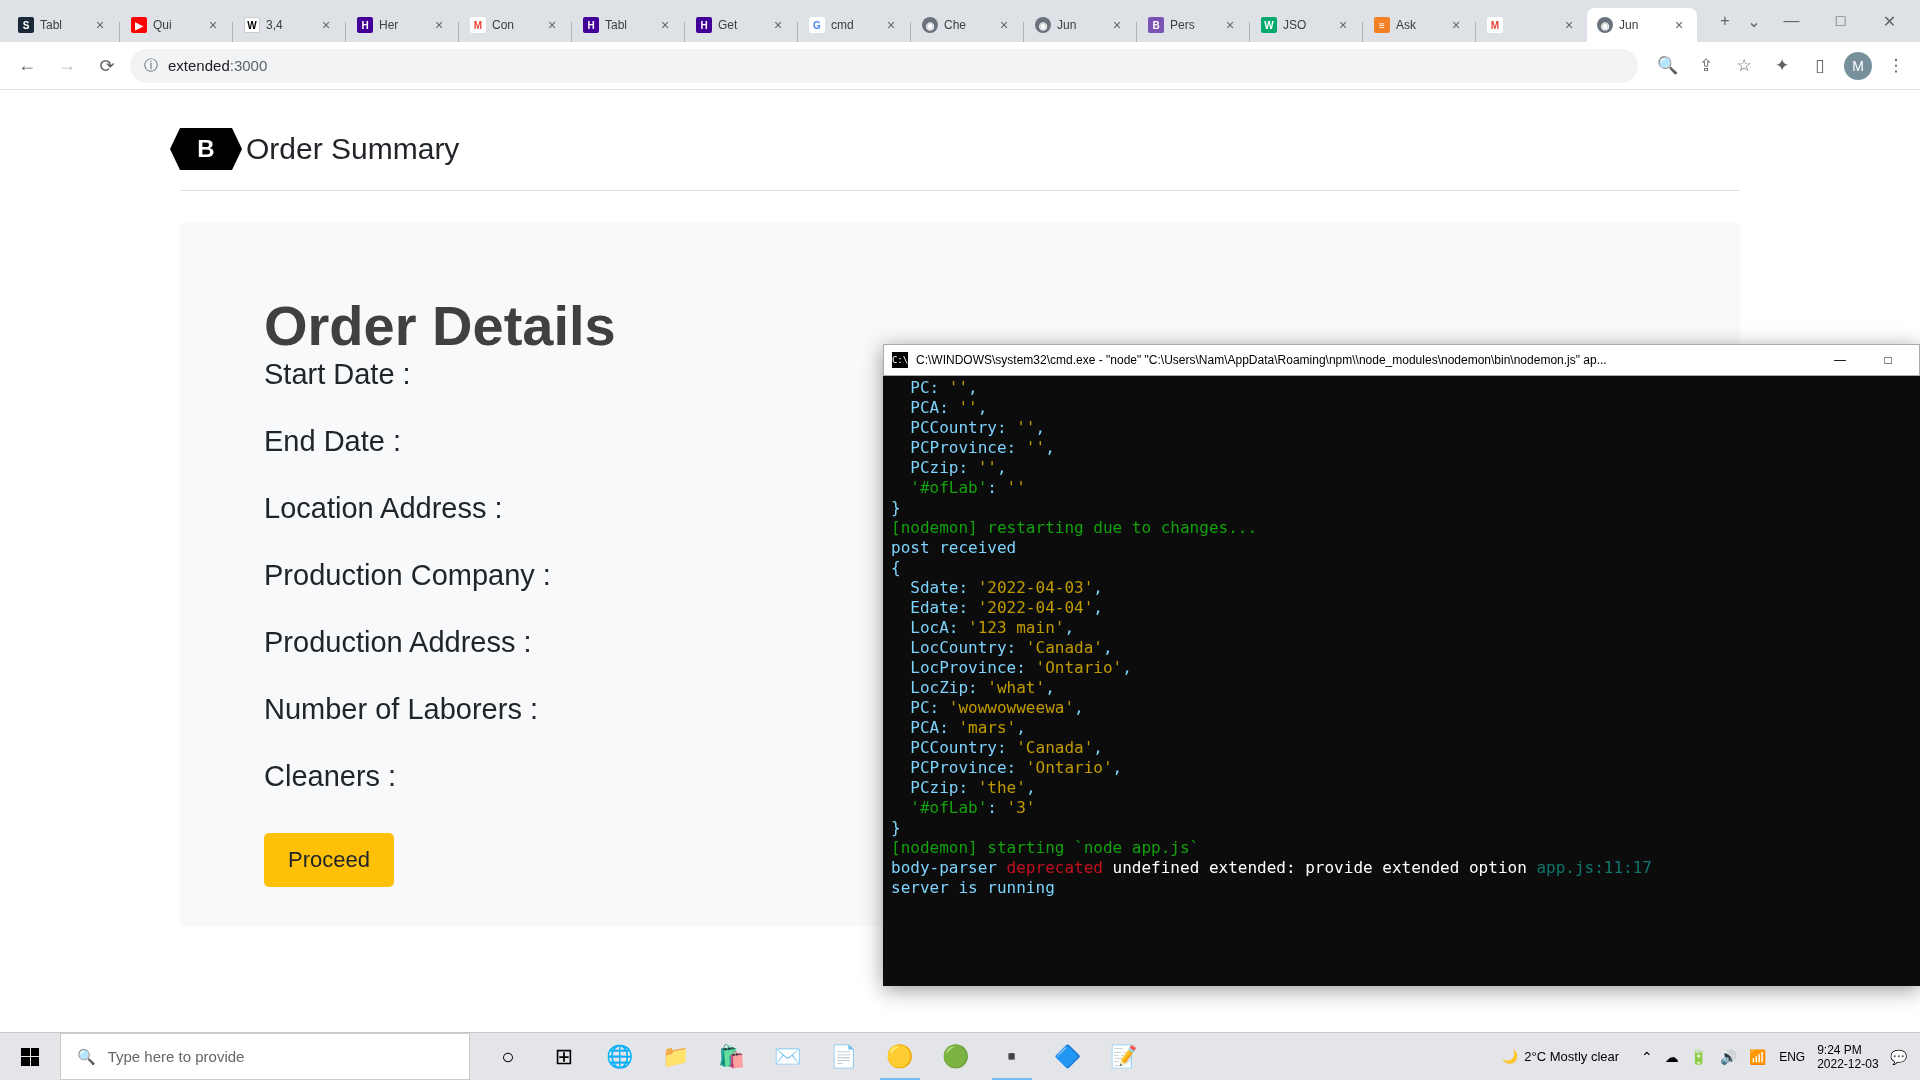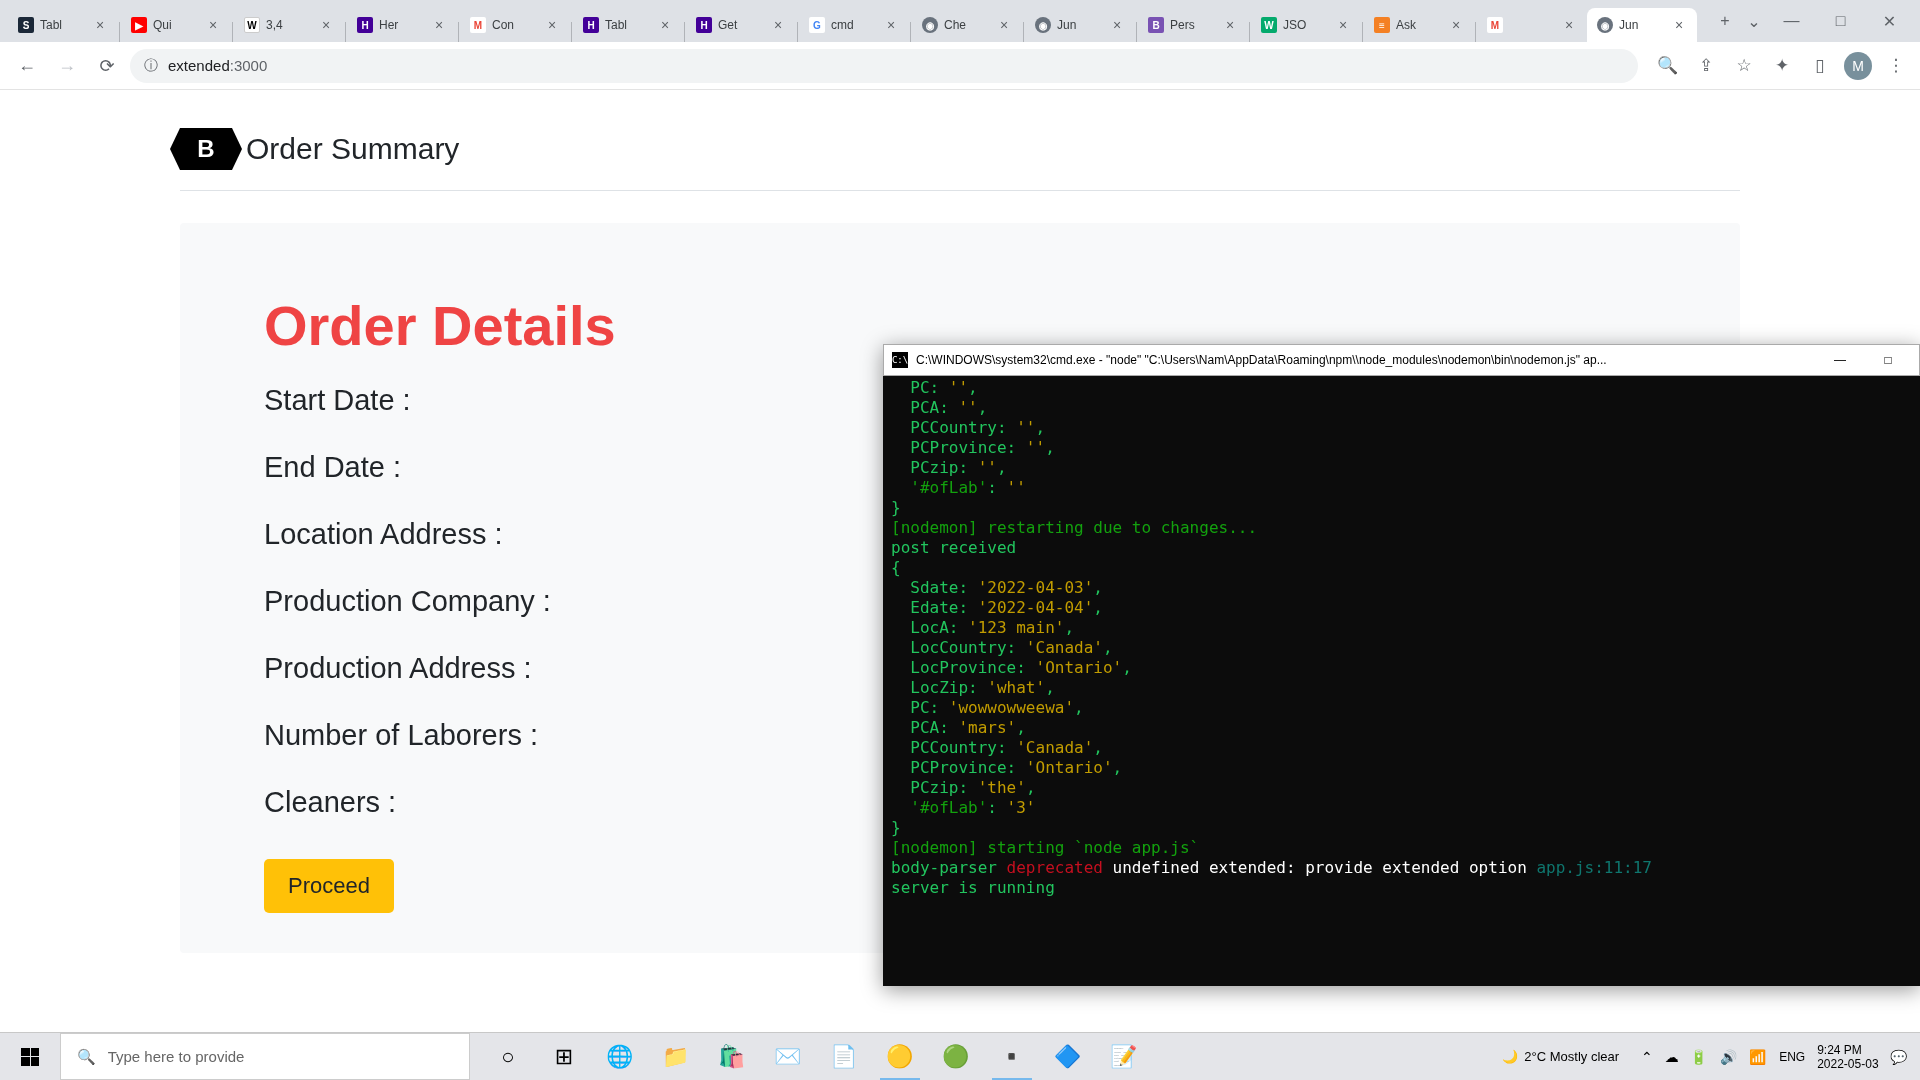--- a/index.html
+++ b/index.html
@@ -36,33 +36,33 @@
 .page-viewport { background: #fff; height: calc(100% - 42px - 48px - 48px); overflow: hidden; position: relative; }
 .page-content { padding: 20px 180px; }
 .page-header { display: flex; align-items: center; gap: 14px; padding: 18px 0 20px; border-bottom: 1px solid #dee2e6; }
 .bootstrap-logo { width: 52px; height: 42px; background: #000; color:#fff; display:flex;align-items:center;justify-content:center;font-weight:700;font-size:24px; position: relative; }
 .bootstrap-logo::before, .bootstrap-logo::after { content:''; position:absolute; width:0;height:0; border-top:21px solid transparent;border-bottom:21px solid transparent;}
 .bootstrap-logo::before { left:-10px; border-right:10px solid #000;}
 .bootstrap-logo::after { right:-10px; border-left:10px solid #000;}
 .page-title { font-size: 30px; font-weight: 400; color: #212529; }
 
 .order-card { background: #f8f9fa; margin-top: 32px; padding: 70px 84px 40px; border-radius: 4px; }
-.order-heading { font-size: 56px; font-weight: 700; color: #ef4444; margin-bottom: 26px; }
+.order-heading { font-size: 56px; font-weight: 700; color: #404040; }
 .order-field { font-size: 29px; color: #212529; margin-bottom: 34px; }
 .proceed-btn { background: #ffc107; color: #212529; border: none; padding: 14px 24px; font-size: 22px; border-radius: 5px; cursor: pointer; margin-top: 6px; }
 
 
 .cmd-window { position: absolute; left: 883px; top: 344px; width: 1037px; height: 642px; background: #0c0c0c; box-shadow: 0 4px 20px rgba(0,0,0,.4); z-index: 100; }
 .cmd-titlebar { height: 32px; background: #fff; display: flex; align-items: center; padding: 0 8px; font-size: 12px; color: #000; border: 1px solid #aaa; }
 .cmd-icon { width:16px;height:16px;background:#000;color:#fff;display:flex;align-items:center;justify-content:center;font-size:9px;margin-right:8px;font-family:monospace; }
 .cmd-title { flex: 1; white-space: nowrap; overflow: hidden; text-overflow: ellipsis; }
 .cmd-controls { display: flex; gap: 2px; }
 .cmd-ctrl { width: 46px; height: 28px; display: flex; align-items: center; justify-content: center; }
 .cmd-body { padding: 2px 8px; font-family: Consolas, monospace; font-size: 16px; line-height: 20px; white-space: pre; overflow: hidden; }
-.c-w { color: #22c55e; }
+.c-w { color: #7dd3fc; }
 .c-g { color: #13a10e; }
 .c-y { color: #c19c00; }
 .c-c { color: #0f766e; }
 .c-r { color: #c50f1f; margin-top: 40px; }
 .c-wt { color: #ffffff; }
 
 
 .taskbar { position: absolute; bottom: 0; left: 0; right: 0; height: 48px; background: #e4e5e9; display: flex; align-items: center; border-top: 1px solid #c8c8c8; }
 .start-btn { width: 60px; height: 100%; display: flex; align-items: center; justify-content: center; }
 .win-logo { width: 18px; height: 18px; display: grid; grid-template: 1fr 1fr / 1fr 1fr; gap: 1px; }
@@ -279,17 +279,17 @@
       <span>2°C  Mostly clear</span>
     </div>
     <span class="tray-ic">⌃</span>
     <span class="tray-ic">☁</span>
     <span class="tray-ic">🔋</span>
     <span class="tray-ic">🔊</span>
     <span class="tray-ic">📶</span>
     <span>ENG</span>
     <div class="clock">
       <div>9:24 PM</div>
-      <div>2022-05-03</div>
+      <div>2022-12-03</div>
     </div>
     <span class="tray-ic">💬</span>
   </div>
 </div>
 
 </body></html>

